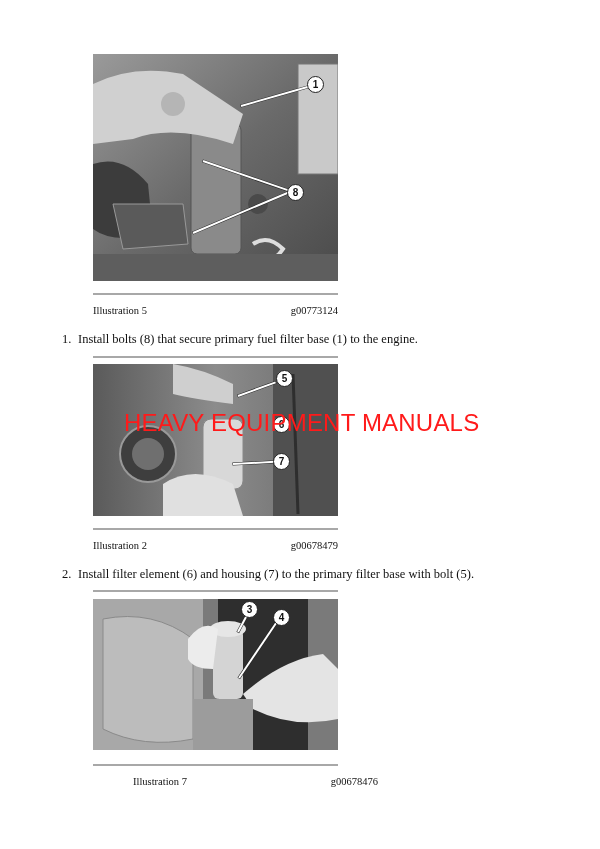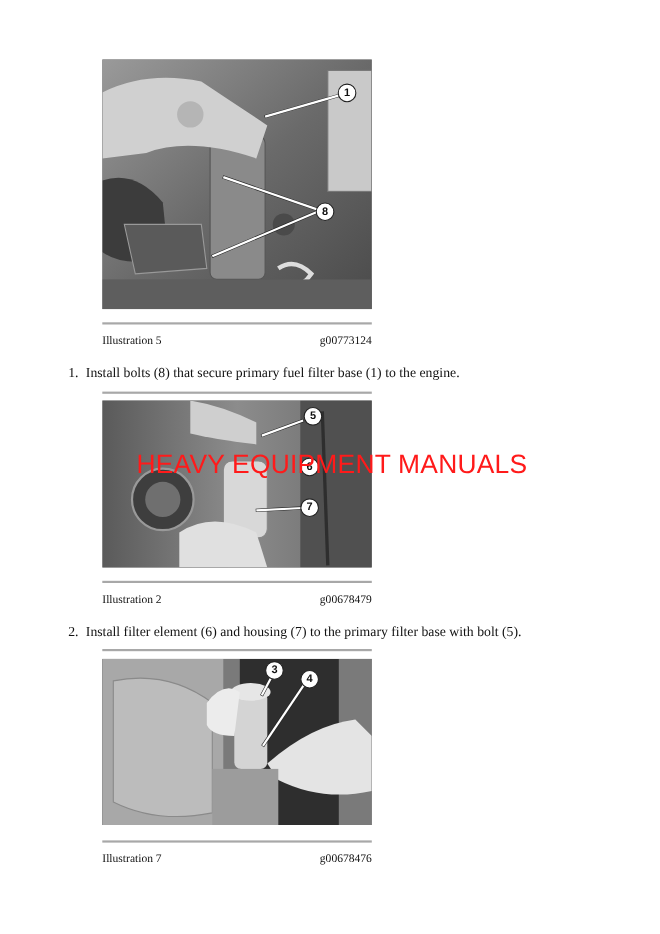--- a/index.html
+++ b/index.html
@@ -108,18 +108,18 @@
     <path d="M150 95 Q190 60 230 55 L245 70 L245 120 Q200 130 160 110 Z" fill="#e4e4e4"></path>
     <path d="M95 40 Q110 20 125 30 L120 70 Q100 70 95 60 Z" fill="#ececec"></path>
     <rect x="100" y="100" width="60" height="51" fill="#9c9c9c"></rect>
   </svg>
   <div class="leader" style="left:145px;top:32px;width:25px;transform:rotate(-62deg);"></div>
   <div class="callout" style="left:148px;top:2px;">3</div>
   <div class="leader" style="left:146px;top:78px;width:70px;transform:rotate(-56deg);"></div>
   <div class="callout" style="left:180px;top:10px;">4</div>
 </div>
 <div class="rule" style="top:764px;"></div>
-<div class="caption" style="top:776px;">
+<div class="caption" style="top:776px;margin-left:40px;">
   <span>Illustration 7</span>
   <span>g00678476</span>
 </div>
 
 <div class="watermark">HEAVY EQUIPMENT MANUALS</div>
 
 </body></html>

